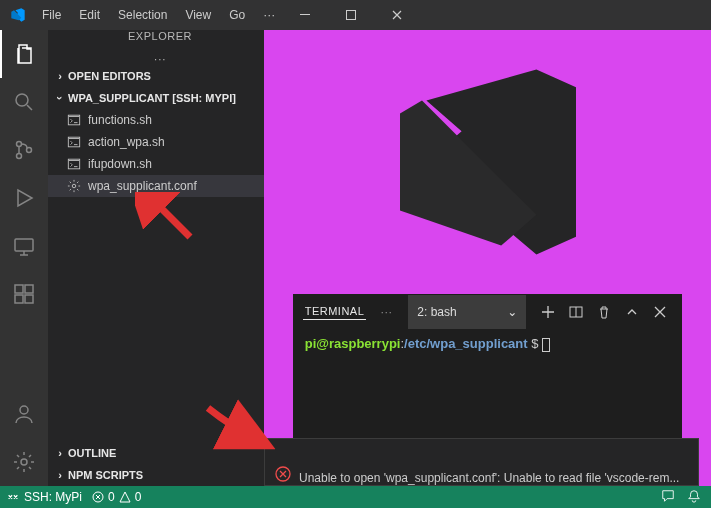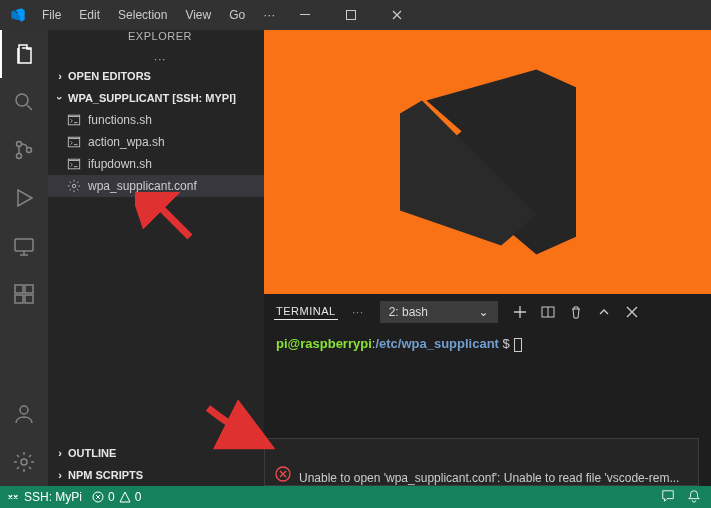--- a/index.html
+++ b/index.html
@@ -21,29 +21,29 @@
   .sidebar { position:absolute; top:30px; left:48px; bottom:22px; width:216px; background:#252526; display:flex; flex-direction:column; }
   .sb-header { height:35px; display:flex; align-items:center; justify-content:space-between; padding:0 12px 0 20px; color:#b8b8b8; font-size:11px; letter-spacing:0.5px;flex-direction:column; }
   .sb-section-title { display:flex; align-items:center; height:22px; padding-left:4px; color:#e7e7e7; font-size:11px; font-weight:700; }
   .sb-section-title .chev { width:16px; text-align:center; }
   .sb-files { padding-left:0; }
   .sb-row { height:22px; display:flex; align-items:center; padding-left:18px; color:#cccccc; gap:6px; }
   .sb-row.selected { background:#37373d; }
   .sb-row .ficon { width:16px; display:flex; align-items:center; justify-content:center; color:#b8b8b8; }
   .sb-row .ficon.gear { color:#b8b8b8; }
   
-  .editor { position:absolute; top:30px; left:264px; right:0; bottom:22px; background:#f97316; display:flex; flex-direction:column; }
+  .editor { position:absolute; top:30px; left:264px; right:0; bottom:22px; background:#d946ef; display:flex; flex-direction:column;align-items:center; }
   .editor .empty { flex:1; display:flex; align-items:center; justify-content:center; color:#252526; }
   .editor .empty svg { opacity:1; }
   
   .panel { height:192px; background:#1e1e1e; border-top:1px solid #1e1e1e; display:flex; flex-direction:column; }
   .panel-tabs { height:35px; display:flex; align-items:center; gap:4px; padding:0 10px; color:#8a8a8a; border-bottom:1px solid #1e1e1e; }
   .panel-tabs .tab { font-size:11px; letter-spacing:0.5px; padding:0 2px; }
   .panel-tabs .tab.active { color:#e7e7e7; border-bottom:1px solid #e7e7e7; padding-bottom:2px; }
-  .panel-tabs .drop { margin-left:12px; border:1px solid #3c3c3c; background:#3c3c3c; color:#ddd; height:22px; width:118px; display:flex; align-items:center; padding:0 8px; justify-content:space-between; font-size:12px; }
+  .panel-tabs .drop { margin-left:12px; border:1px solid #3c3c3c; background:#3c3c3c; color:#ddd; height:34px; width:118px; display:flex; align-items:center; padding:0 8px; justify-content:space-between; font-size:12px; }
   .panel-tabs .ptool { width:24px; display:flex; align-items:center; justify-content:center; color:#c5c5c5; }
   .panel-tabs .ptool.first { margin-left:6px; }
   .panel-body { flex:1; padding:6px 12px; font-family:Consolas,monospace; font-size:13px; }
   .panel-body .user { color:#8ae234; font-weight:700; }
   .panel-body .path { color:#729fcf; font-weight:700; }
   .panel-body .caret { display:inline-block; width:8px; height:14px; border:1px solid #ccc; margin-left:4px; vertical-align:middle; }
   
   .notif { position:absolute; left:264px; right:12px; bottom:22px; height:48px; background:#252526; display:flex; align-items:flex-end; padding:0 10px; gap:8px; color:#cccccc; border:1px solid #3c3c3c; }
   .notif .erricon { color:#f14c4c; }
   

